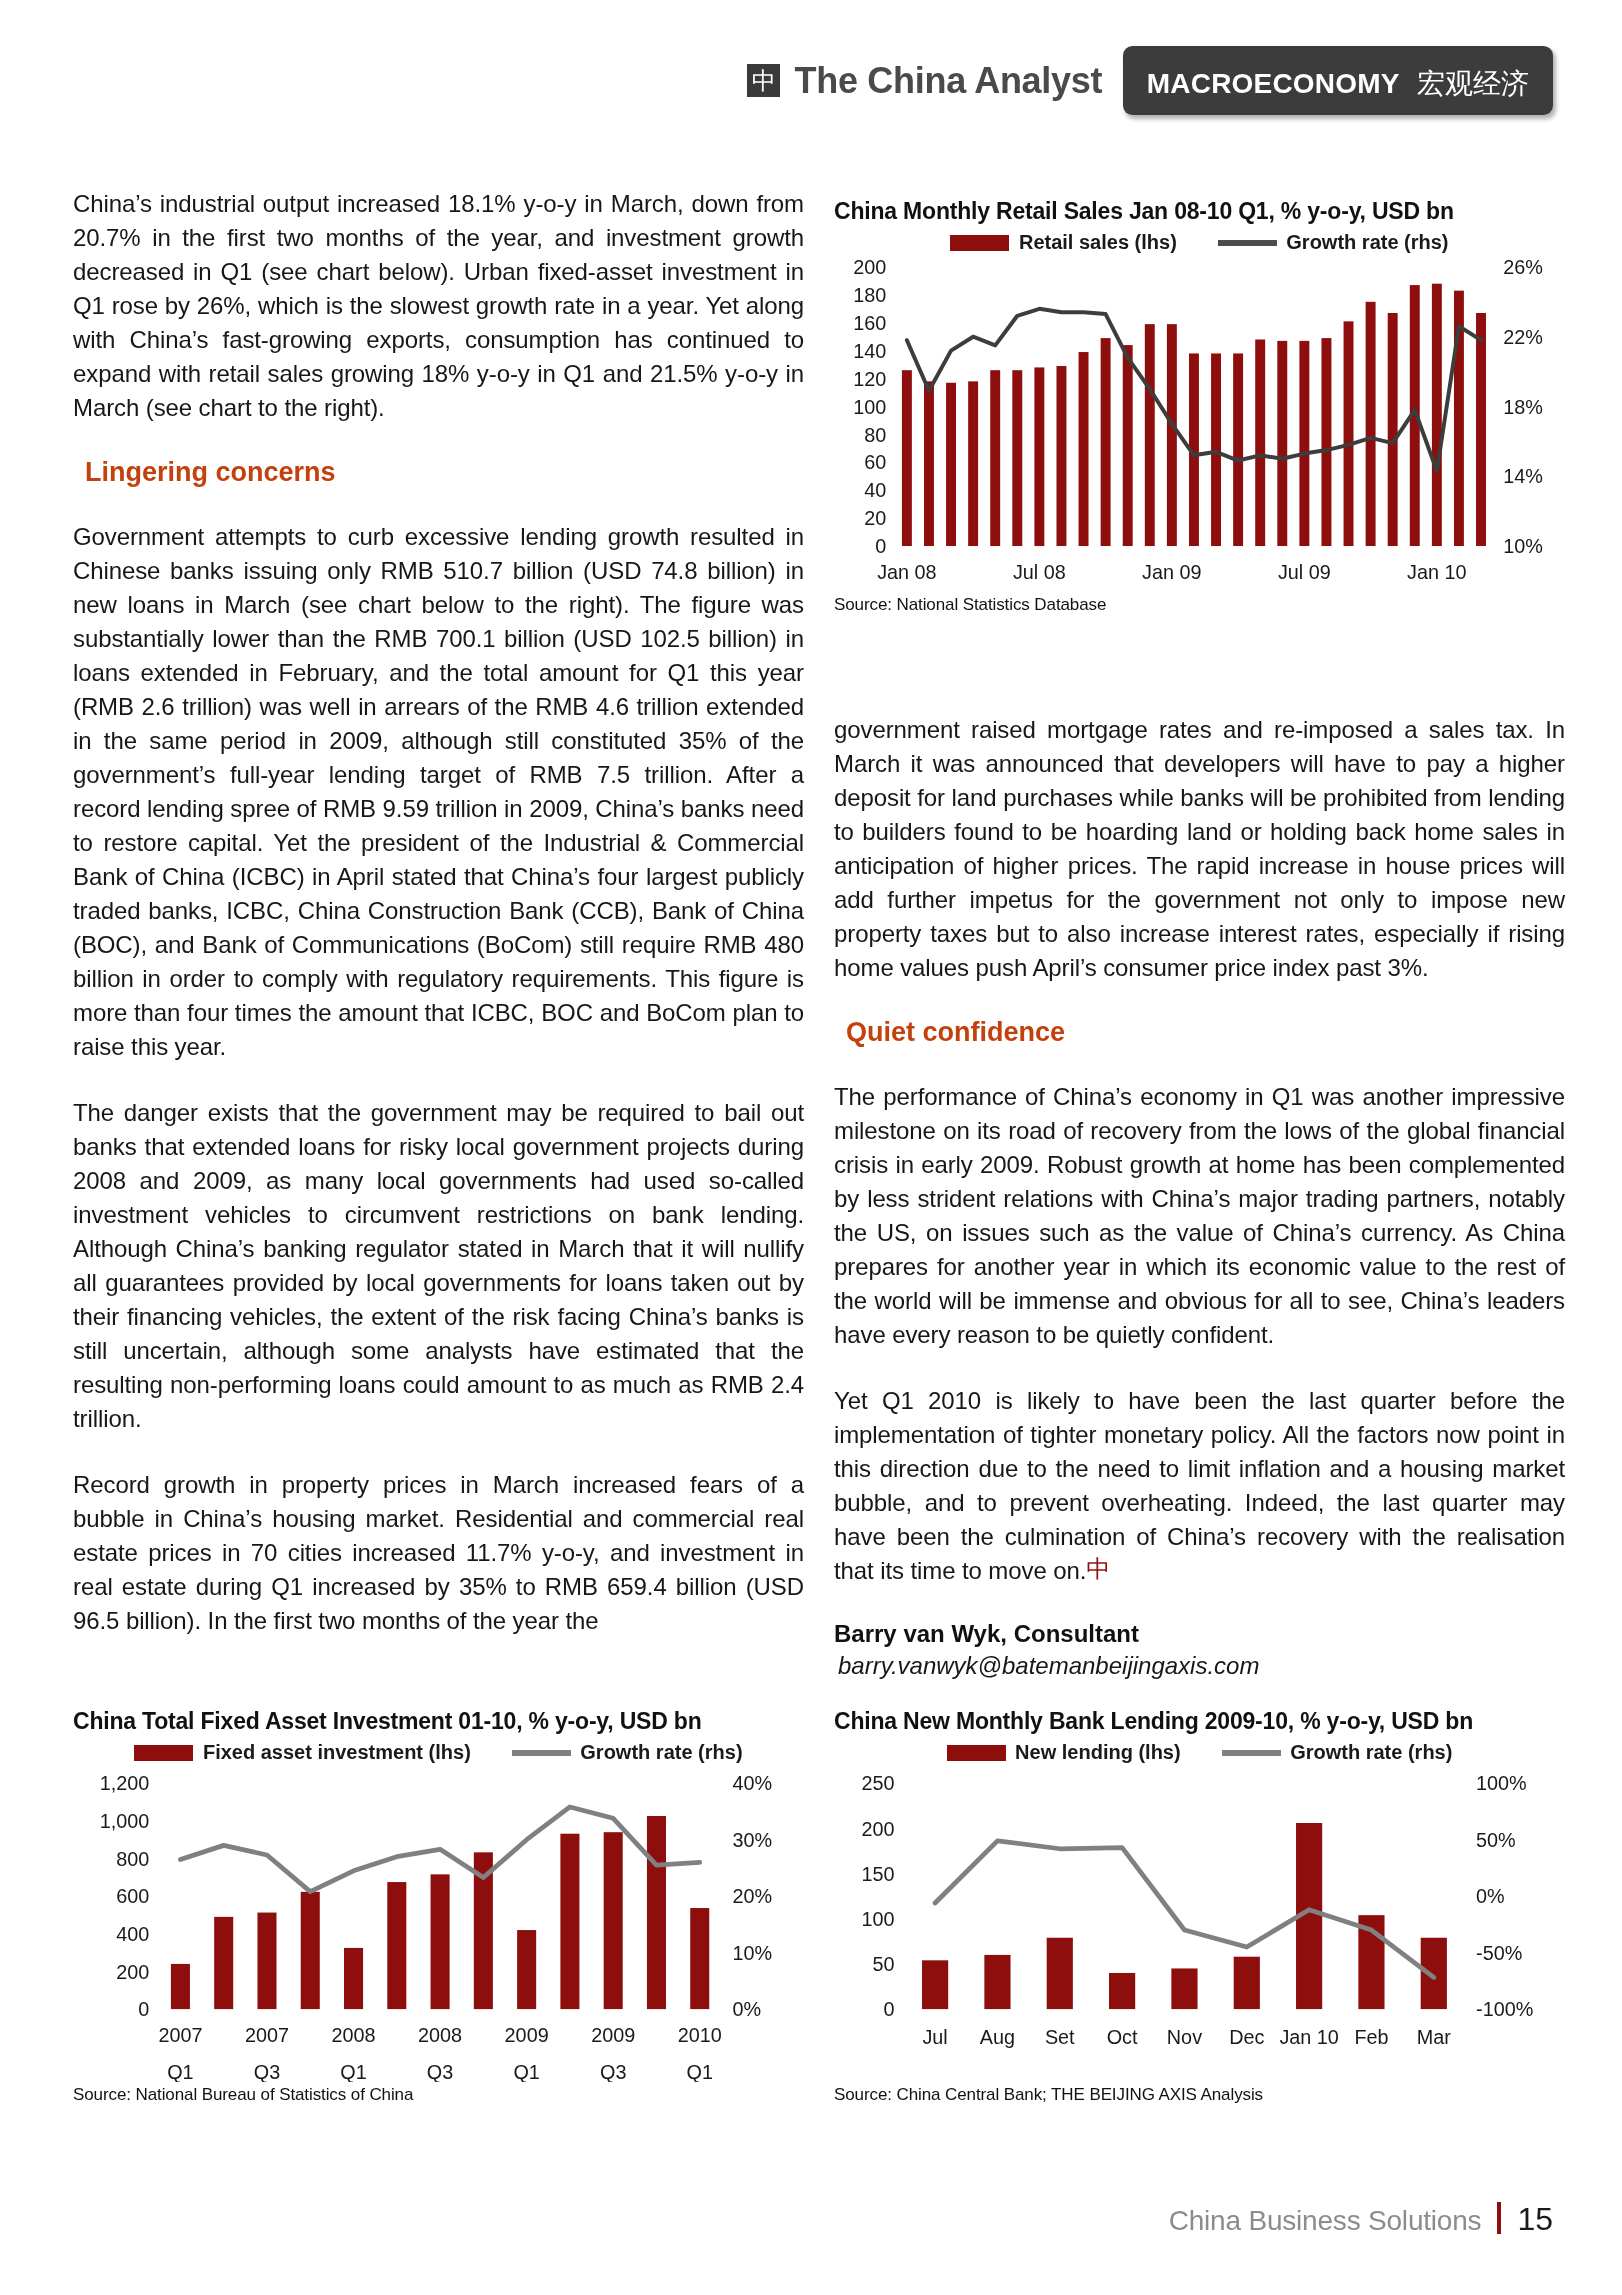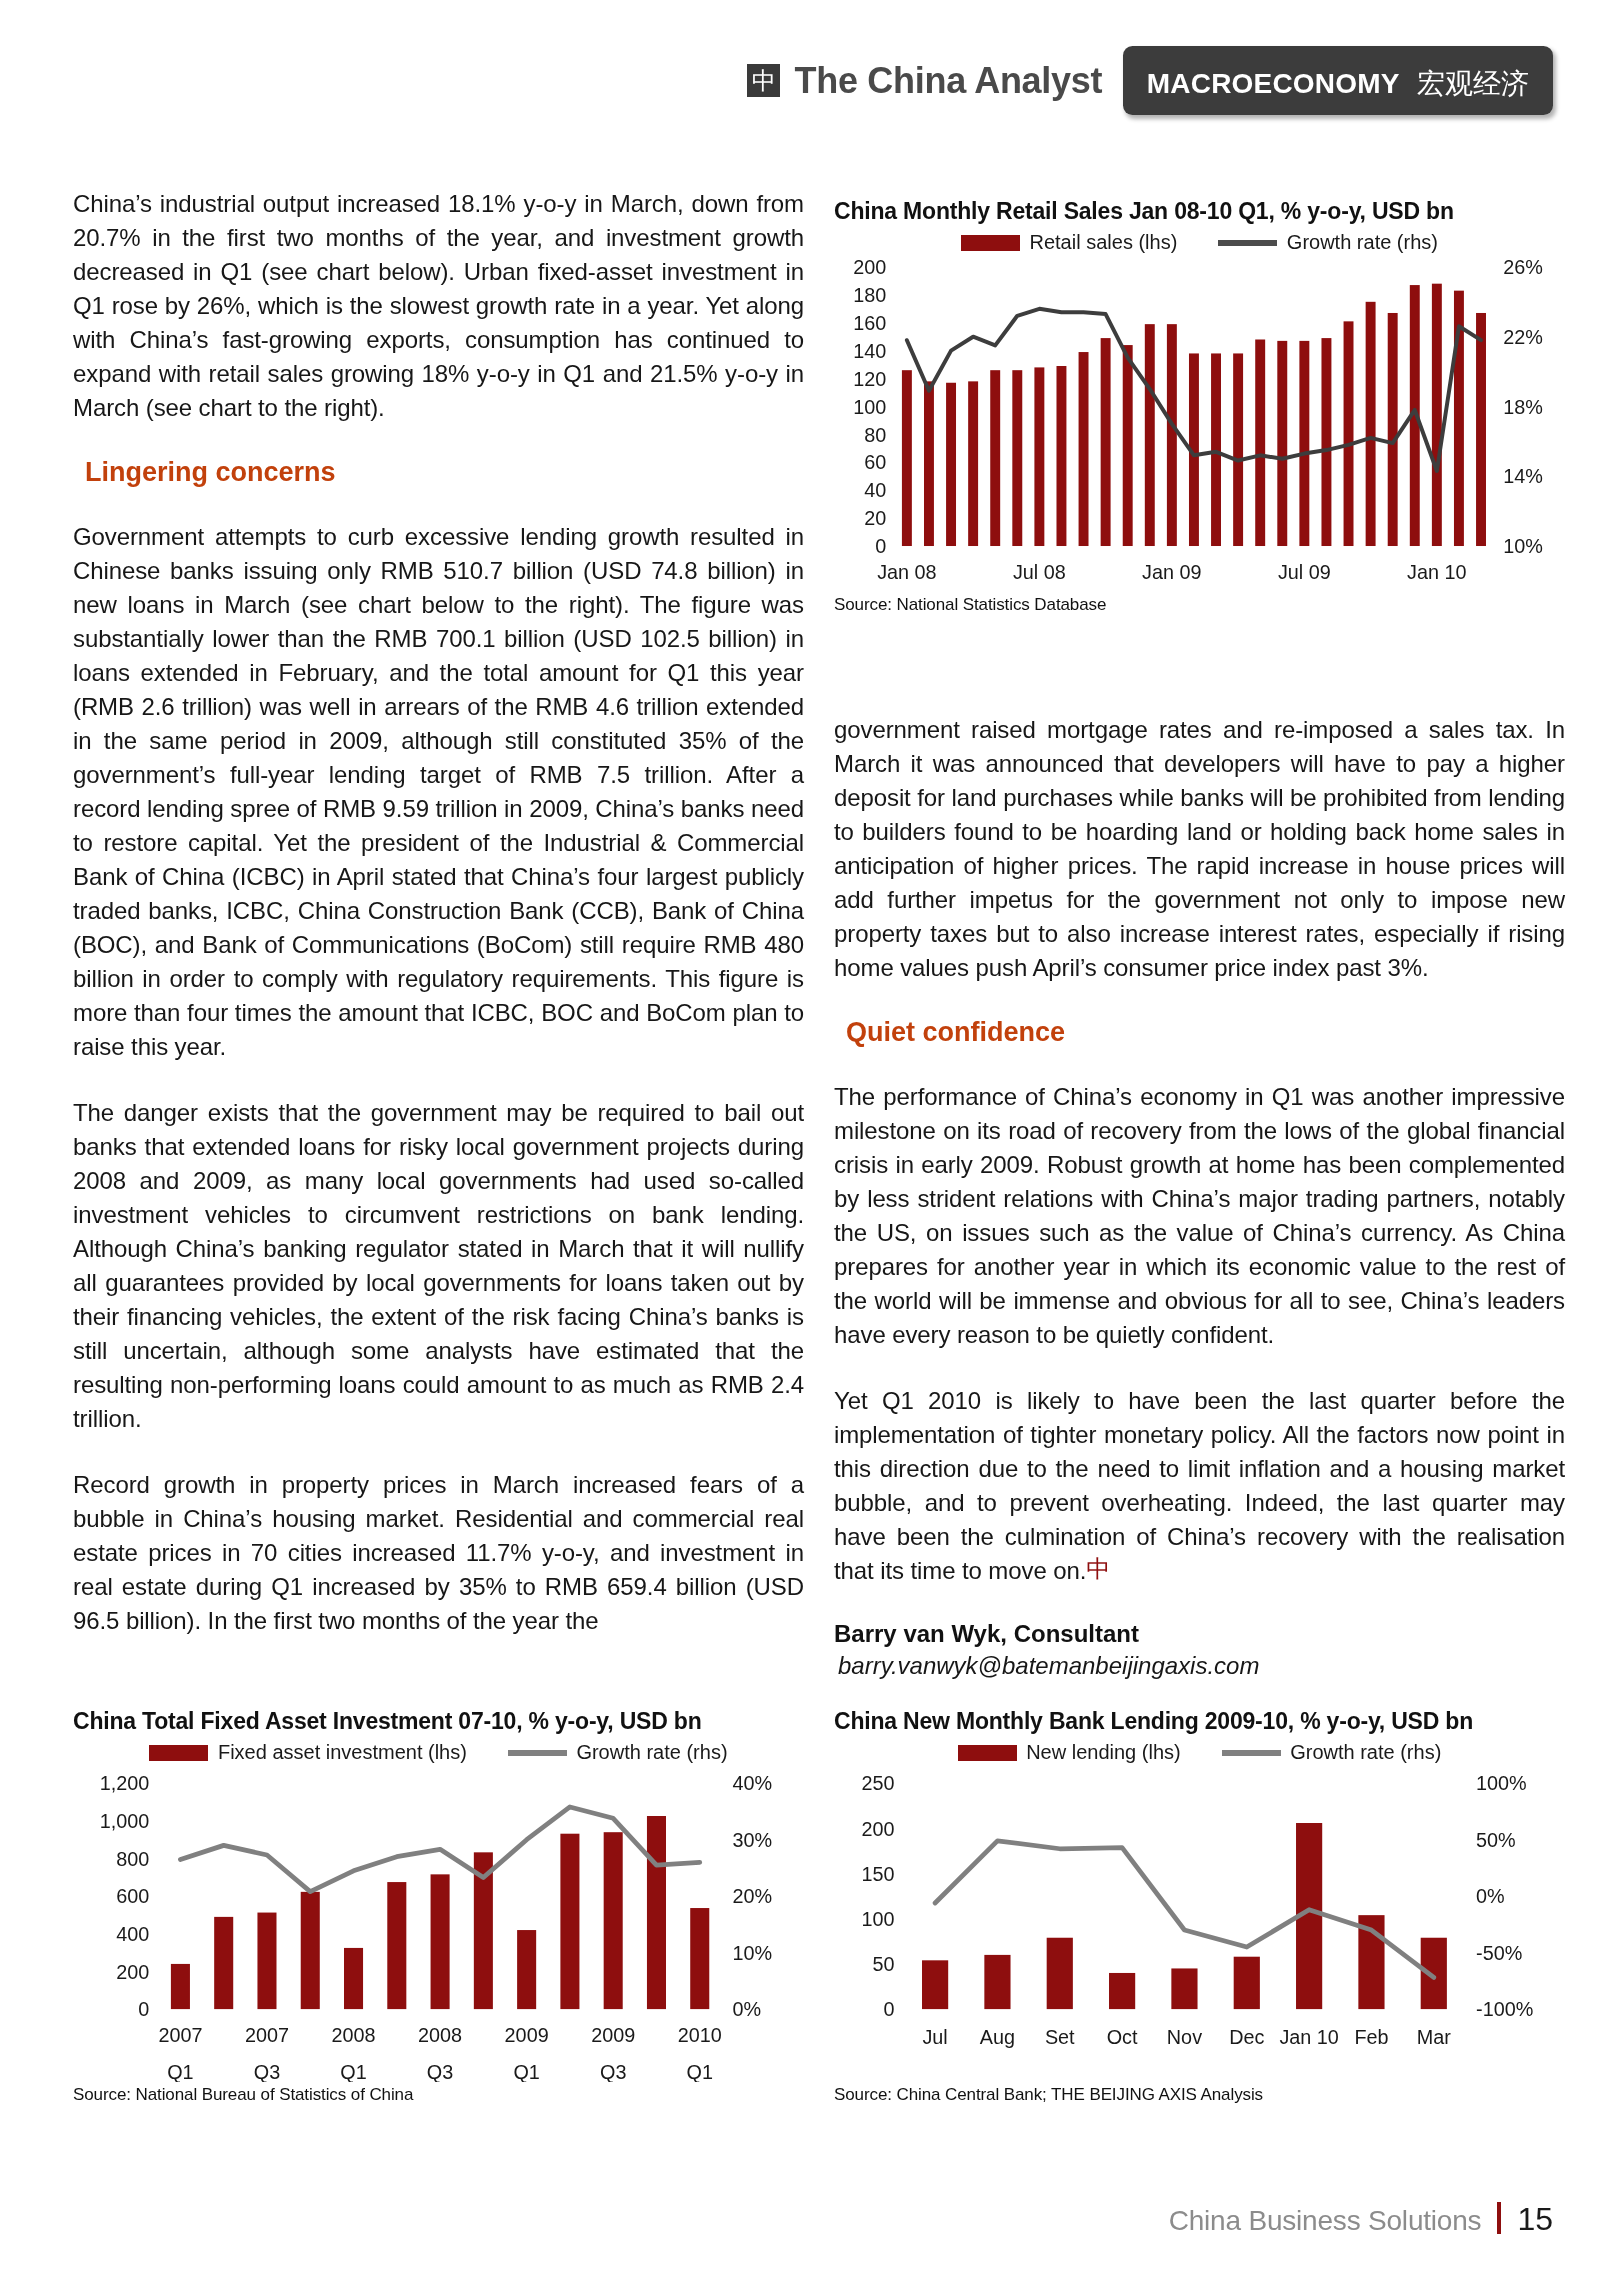--- a/index.html
+++ b/index.html
@@ -61,21 +61,21 @@
   }
 
   
   .chart-block { position:absolute; width:731px; }
   .chart-title {
     font-size:23px; font-weight:700; color:#111;
     margin:0 0 6.3px 0; letter-spacing:-0.2px; white-space:nowrap;
   }
   .legend {
     display:flex; justify-content:center; align-items:center;
-    gap:41px; margin-bottom:4.8px;
+    gap:41px; margin-bottom:4.8px;font-weight:bold;
   }
   .legend-item { display:flex; align-items:center; gap:9.5px; }
   .swatch-bar { width:59px; height:16.6px; background:#8e0e0e; }
   .swatch-line { width:59px; height:5.5px; background:#4c4c4c; }
   .legend-label { font-size:20px; color:#1a1a1a; }
 
   .plot-wrap { position:relative; }
   .plot-svg { display:block; }
   .chart-source {
     font-size:17px; color:#111; margin-top:3.2px; letter-spacing:-0.1px;
@@ -185,21 +185,21 @@
         <text x="259.03703703703707" y="404" text-anchor="middle" font-size="25" fill="#1a1a1a">Jul 08</text>
         <text x="426.14814814814815" y="404" text-anchor="middle" font-size="25" fill="#1a1a1a">Jan 09</text>
         <text x="593.2592592592592" y="404" text-anchor="middle" font-size="25" fill="#1a1a1a">Jul 09</text>
         <text x="760.3703703703704" y="404" text-anchor="middle" font-size="25" fill="#1a1a1a">Jan 10</text>
       </svg>
   </div>
   <div class="chart-source">Source: National Statistics Database</div>
 </div>
 
 <div class="chart-block" style="left:73px; top:1708px;">
-  <div class="chart-title">China Total Fixed Asset Investment 07-10, % y-o-y, USD bn</div>
+  <div class="chart-title">China Total Fixed Asset Investment 01-10, % y-o-y, USD bn</div>
   <div class="legend">
     <div class="legend-item">
       <span class="swatch-bar"></span>
       <span class="legend-label">Fixed asset investment (lhs)</span>
     </div>
     <div class="legend-item">
       <span class="swatch-line" style="background:#808080;"></span>
       <span class="legend-label">Growth rate (rhs)</span>
     </div>
   </div>

